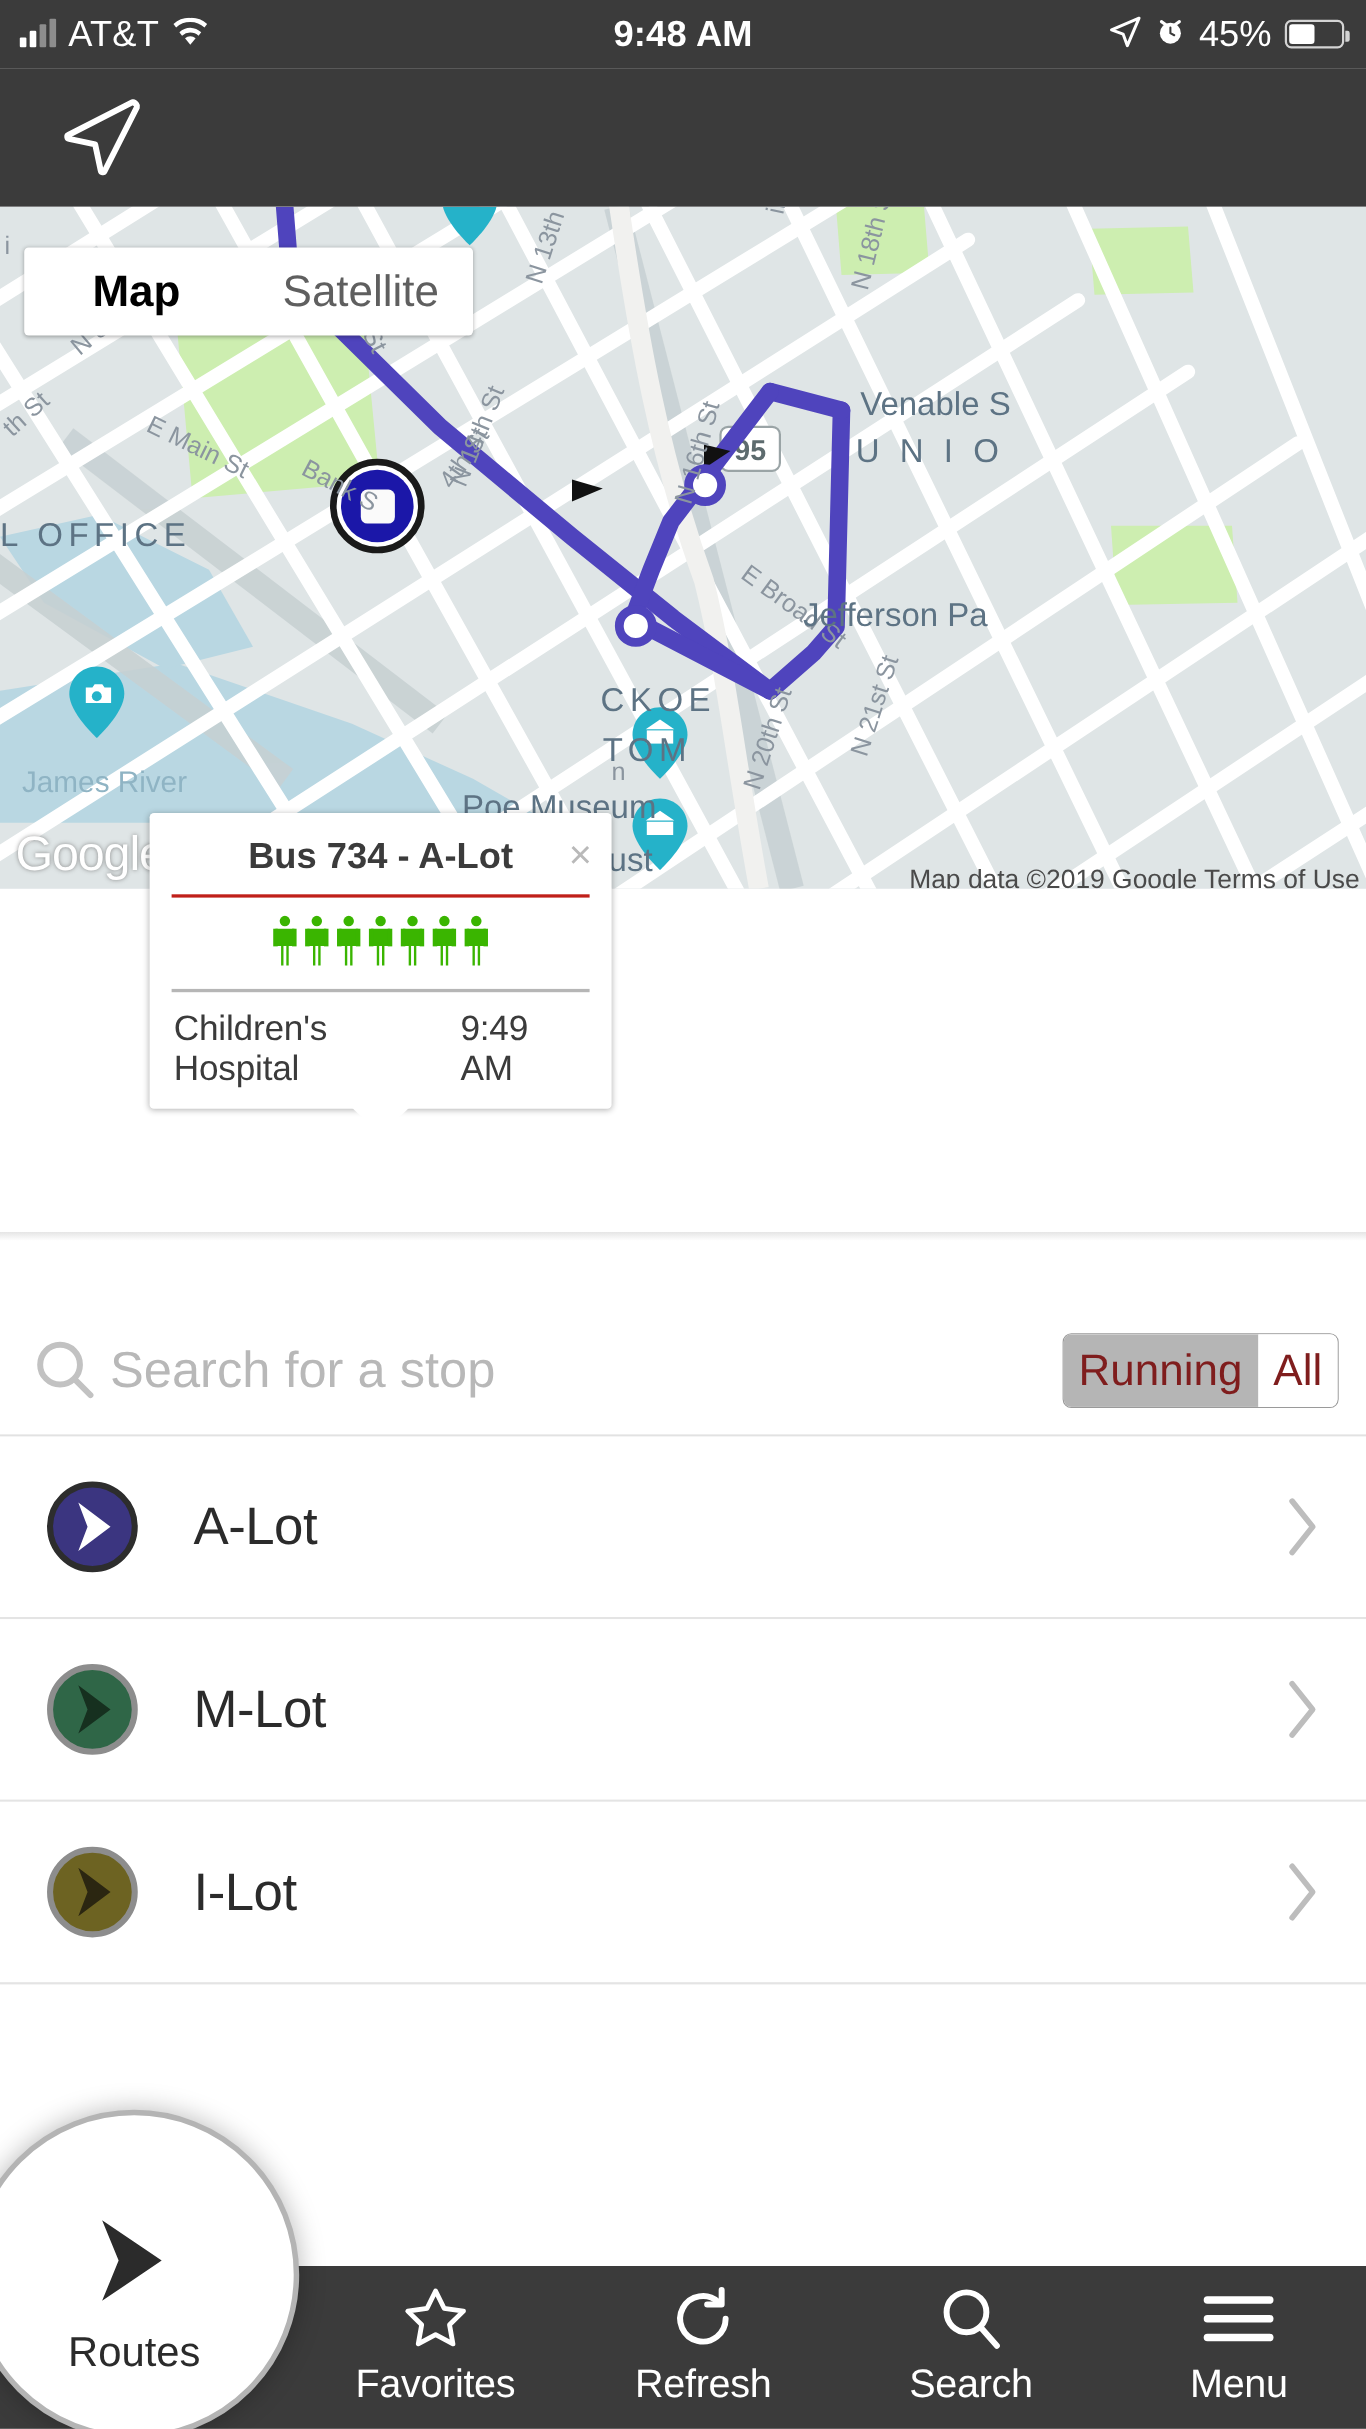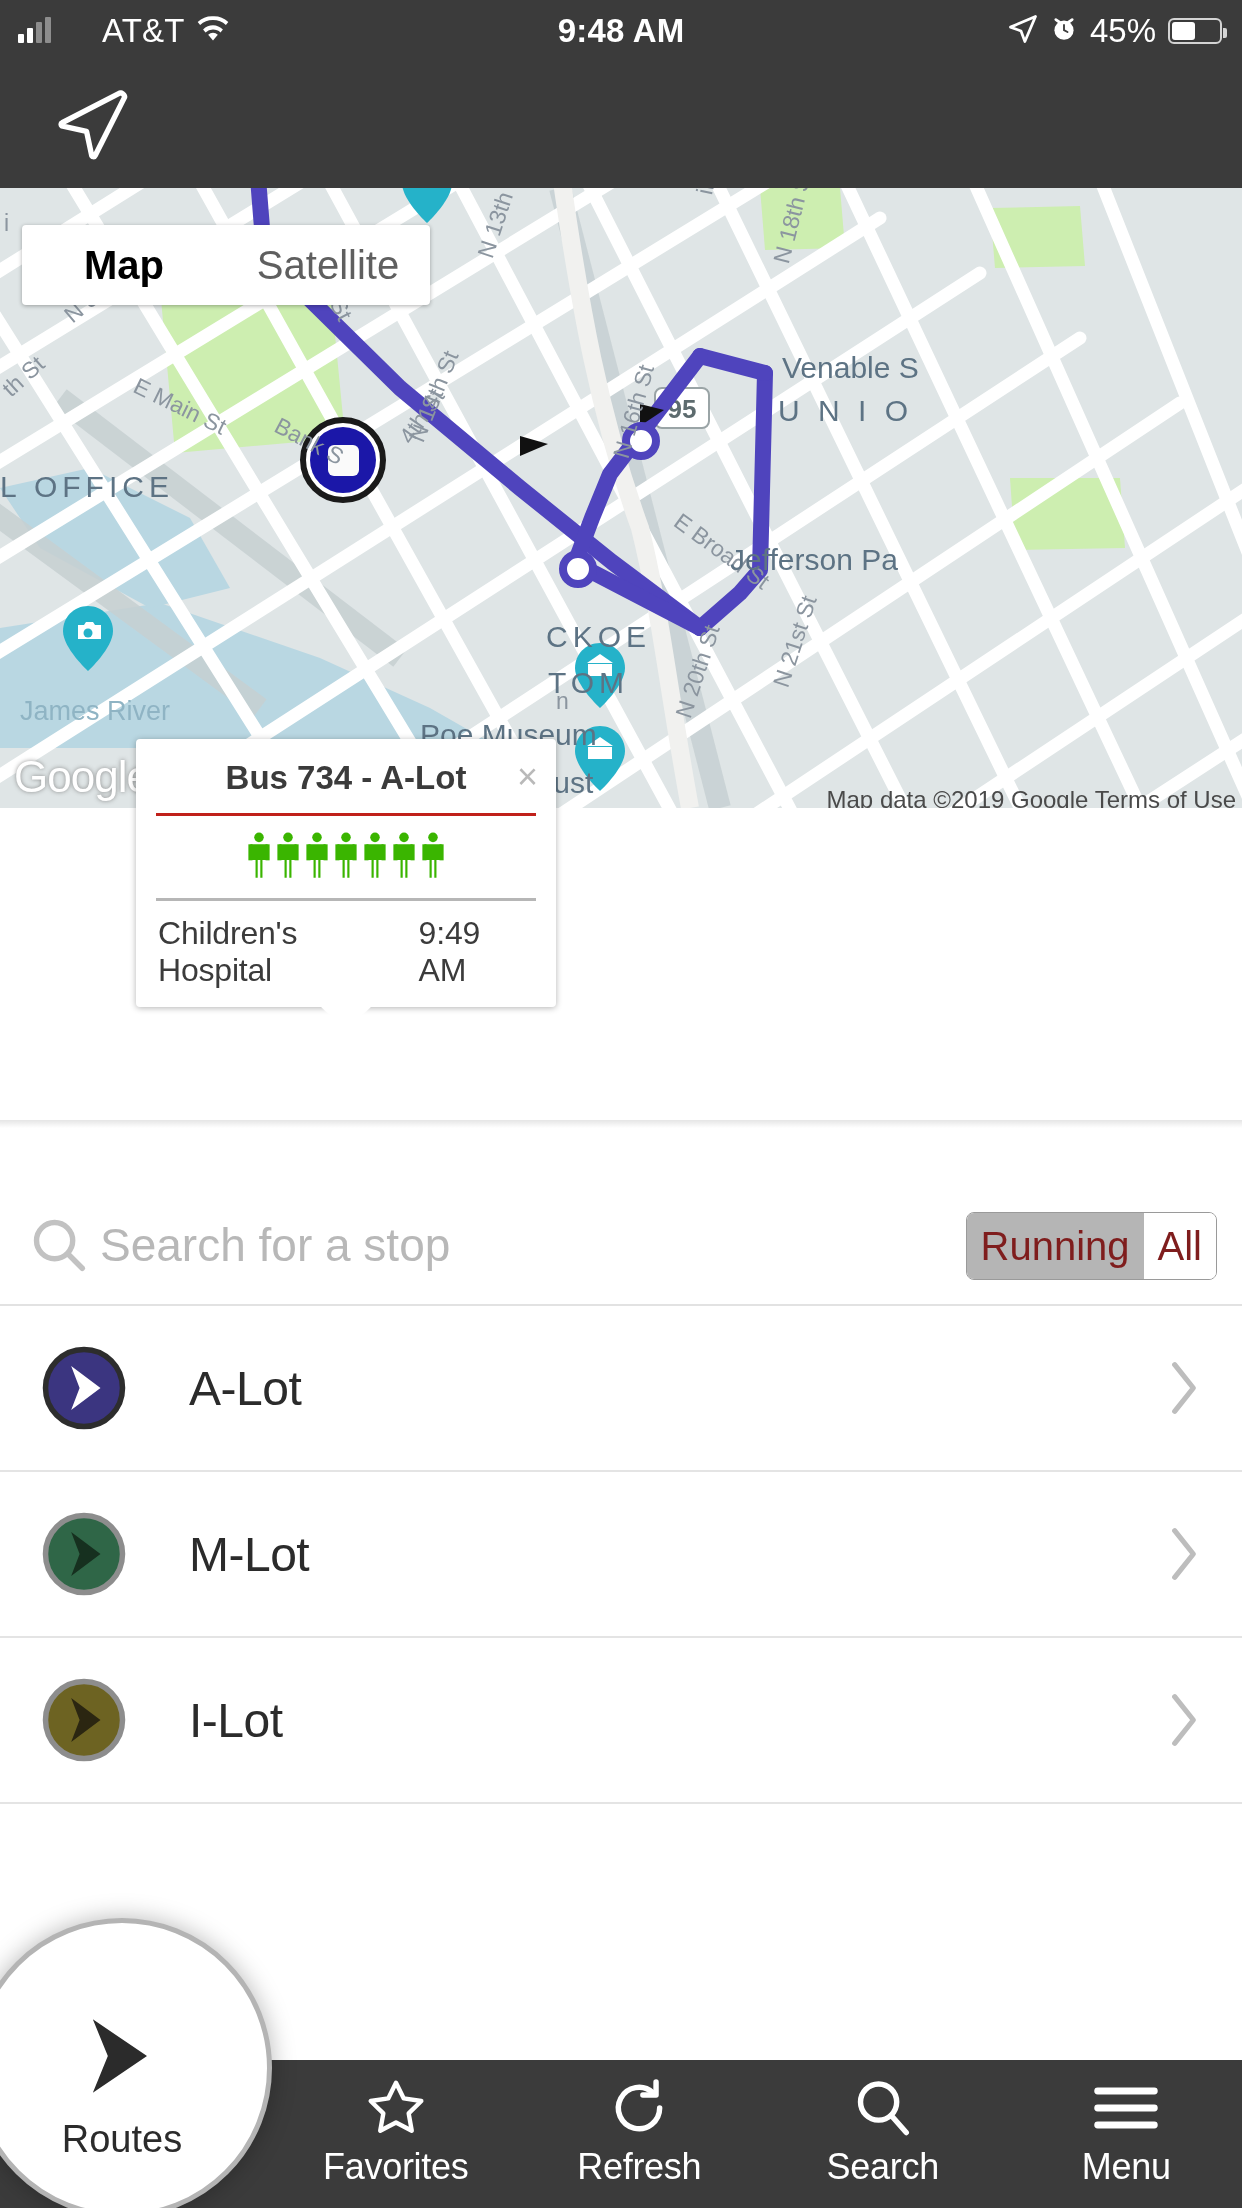--- a/index.html
+++ b/index.html
@@ -13,21 +13,21 @@
   
   #status-bar{
     position:absolute; top:0; left:0; width:1242px; height:62px;
     background:#3b3b3b; color:#fff;
     display:flex; align-items:center;
   }
   .sb-left{ position:absolute; left:18px; display:flex; align-items:center; gap:11px; }
   .sb-center{ position:absolute; left:0; width:1242px; text-align:center;
     font-size:33px; font-weight:600; letter-spacing:.2px;}
   .sb-right{ position:absolute; right:20px; display:flex; align-items:center; gap:12px;}
-  .carrier{ font-size:33px; font-weight:500; letter-spacing:.2px;margin-left:40px;}
+  .carrier{ font-size:33px; font-weight:500; letter-spacing:.2px;}
   .bars{ display:flex; align-items:flex-end; gap:3px; height:24px;}
   .bars i{ display:block; width:6px; background:#fff; border-radius:1px;}
   .bars i:nth-child(1){height:9px;}
   .bars i:nth-child(2){height:15px;}
   .bars i:nth-child(3){height:21px; background:#8d8d8d;}
   .bars i:nth-child(4){height:26px; background:#8d8d8d;}
   .pct{ font-size:33px; font-weight:500;}
   .batt{ width:54px; height:26px; border:2.5px solid #d4d4d4; border-radius:6px; position:relative;}
   .batt::after{content:""; position:absolute; right:-7px; top:8px; width:4px;height:10px;
      background:#d4d4d4; border-radius:0 2px 2px 0;}
@@ -120,21 +120,21 @@
     background:linear-gradient(to bottom, rgba(0,0,0,.10), rgba(0,0,0,0));
   }
 
   
   #route-list{ position:absolute; top:1306px; left:0; width:1242px;}
   .route-row{
     position:relative; height:166px; display:flex; align-items:center;
     border-bottom:2px solid #e4e4e4; background:#fff;
   }
   .route-badge{ margin-left:40px; width:88px; height:88px; flex:0 0 auto;}
-  .route-label{ margin-left:61px; font-size:48px; color:#2b2b2b; letter-spacing:-.5px;}
+  .route-label{ margin-left:48px; font-size:48px; color:#2b2b2b; letter-spacing:-.5px;}
   .chevron{ position:absolute; right:44px; top:50%; margin-top:-28px;
      width:28px; height:56px;}
 
   
   #tab-bar{
     position:absolute; left:0; bottom:0; width:1242px; height:148px;
     background:#3b3b3b; display:flex; align-items:flex-start;gap:12px;
   }
   .tab{ flex:1; display:flex; flex-direction:column; align-items:center;
      justify-content:center; padding-top:16px; color:#fff;}

